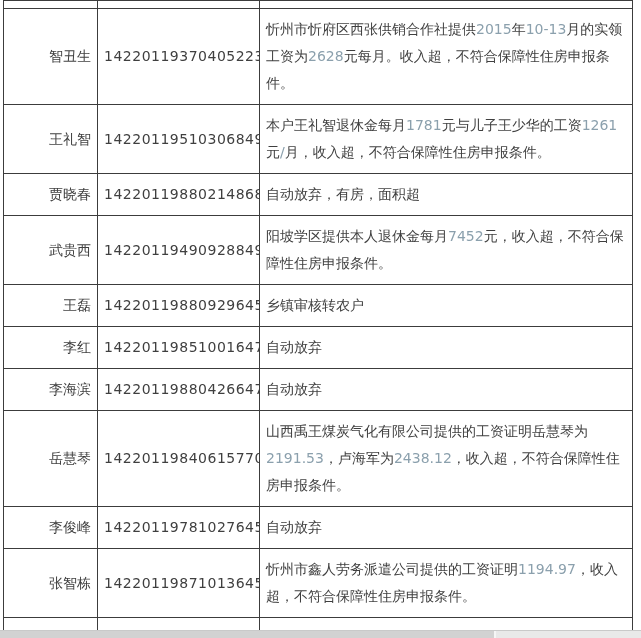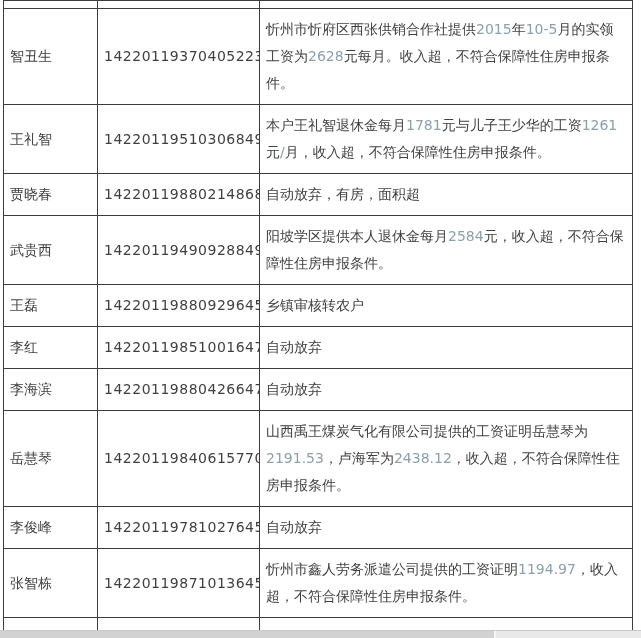--- a/index.html
+++ b/index.html
@@ -35,21 +35,21 @@
     vertical-align:middle;
     overflow:hidden;
   }
   col.c-name{width:94px;}
   col.c-id{width:162px;}
   col.c-reason{width:373px;}
   tr.partial td{
     padding:0;height:7px;line-height:7px;
     border-top:1px solid var(--border-color);
   }
-  td.name-cell{text-align:left;color:#3a3a3a;}
+  td.name-cell{text-align:right;color:#3a3a3a;}
   td.id-cell{
     text-align:center;
     color:var(--id-color);
     font-size:13px;
     letter-spacing:0.5px;
   }
   td.reason-cell{text-align:left;padding-left:7px;padding-right:8px;}
   .num{color:var(--num-color);}
   .hscrollbar{
     position:absolute;
@@ -79,36 +79,36 @@
     </colgroup>
     <tbody id="table-body">
         <tr class="partial">
           <td></td>
           <td></td>
           <td></td>
         </tr>
         <tr>
           <td class="name-cell">智丑生</td>
           <td class="id-cell">142201193704052233</td>
-          <td class="reason-cell">忻州市忻府区西张供销合作社提供<span class="num">2015</span>年<span class="num">10-5</span>月的实领工资为<span class="num">2628</span>元每月。收入超，不符合保障性住房申报条件。</td>
+          <td class="reason-cell">忻州市忻府区西张供销合作社提供<span class="num">2015</span>年<span class="num">10-13</span>月的实领工资为<span class="num">2628</span>元每月。收入超，不符合保障性住房申报条件。</td>
         </tr>
         <tr>
           <td class="name-cell">王礼智</td>
           <td class="id-cell">142201195103068490</td>
           <td class="reason-cell">本户王礼智退休金每月<span class="num">1781</span>元与儿子王少华的工资<span class="num">1261</span>元<span class="num">/</span>月，收入超，不符合保障性住房申报条件。</td>
         </tr>
         <tr>
           <td class="name-cell">贾晓春</td>
           <td class="id-cell">142201198802148688</td>
           <td class="reason-cell">自动放弃，有房，面积超</td>
         </tr>
         <tr>
           <td class="name-cell">武贵西</td>
           <td class="id-cell">142201194909288498</td>
-          <td class="reason-cell">阳坡学区提供本人退休金每月<span class="num">2584</span>元，收入超，不符合保障性住房申报条件。</td>
+          <td class="reason-cell">阳坡学区提供本人退休金每月<span class="num">7452</span>元，收入超，不符合保障性住房申报条件。</td>
         </tr>
         <tr>
           <td class="name-cell">王磊</td>
           <td class="id-cell">142201198809296456</td>
           <td class="reason-cell">乡镇审核转农户</td>
         </tr>
         <tr>
           <td class="name-cell">李红</td>
           <td class="id-cell">142201198510016472</td>
           <td class="reason-cell">自动放弃</td>

